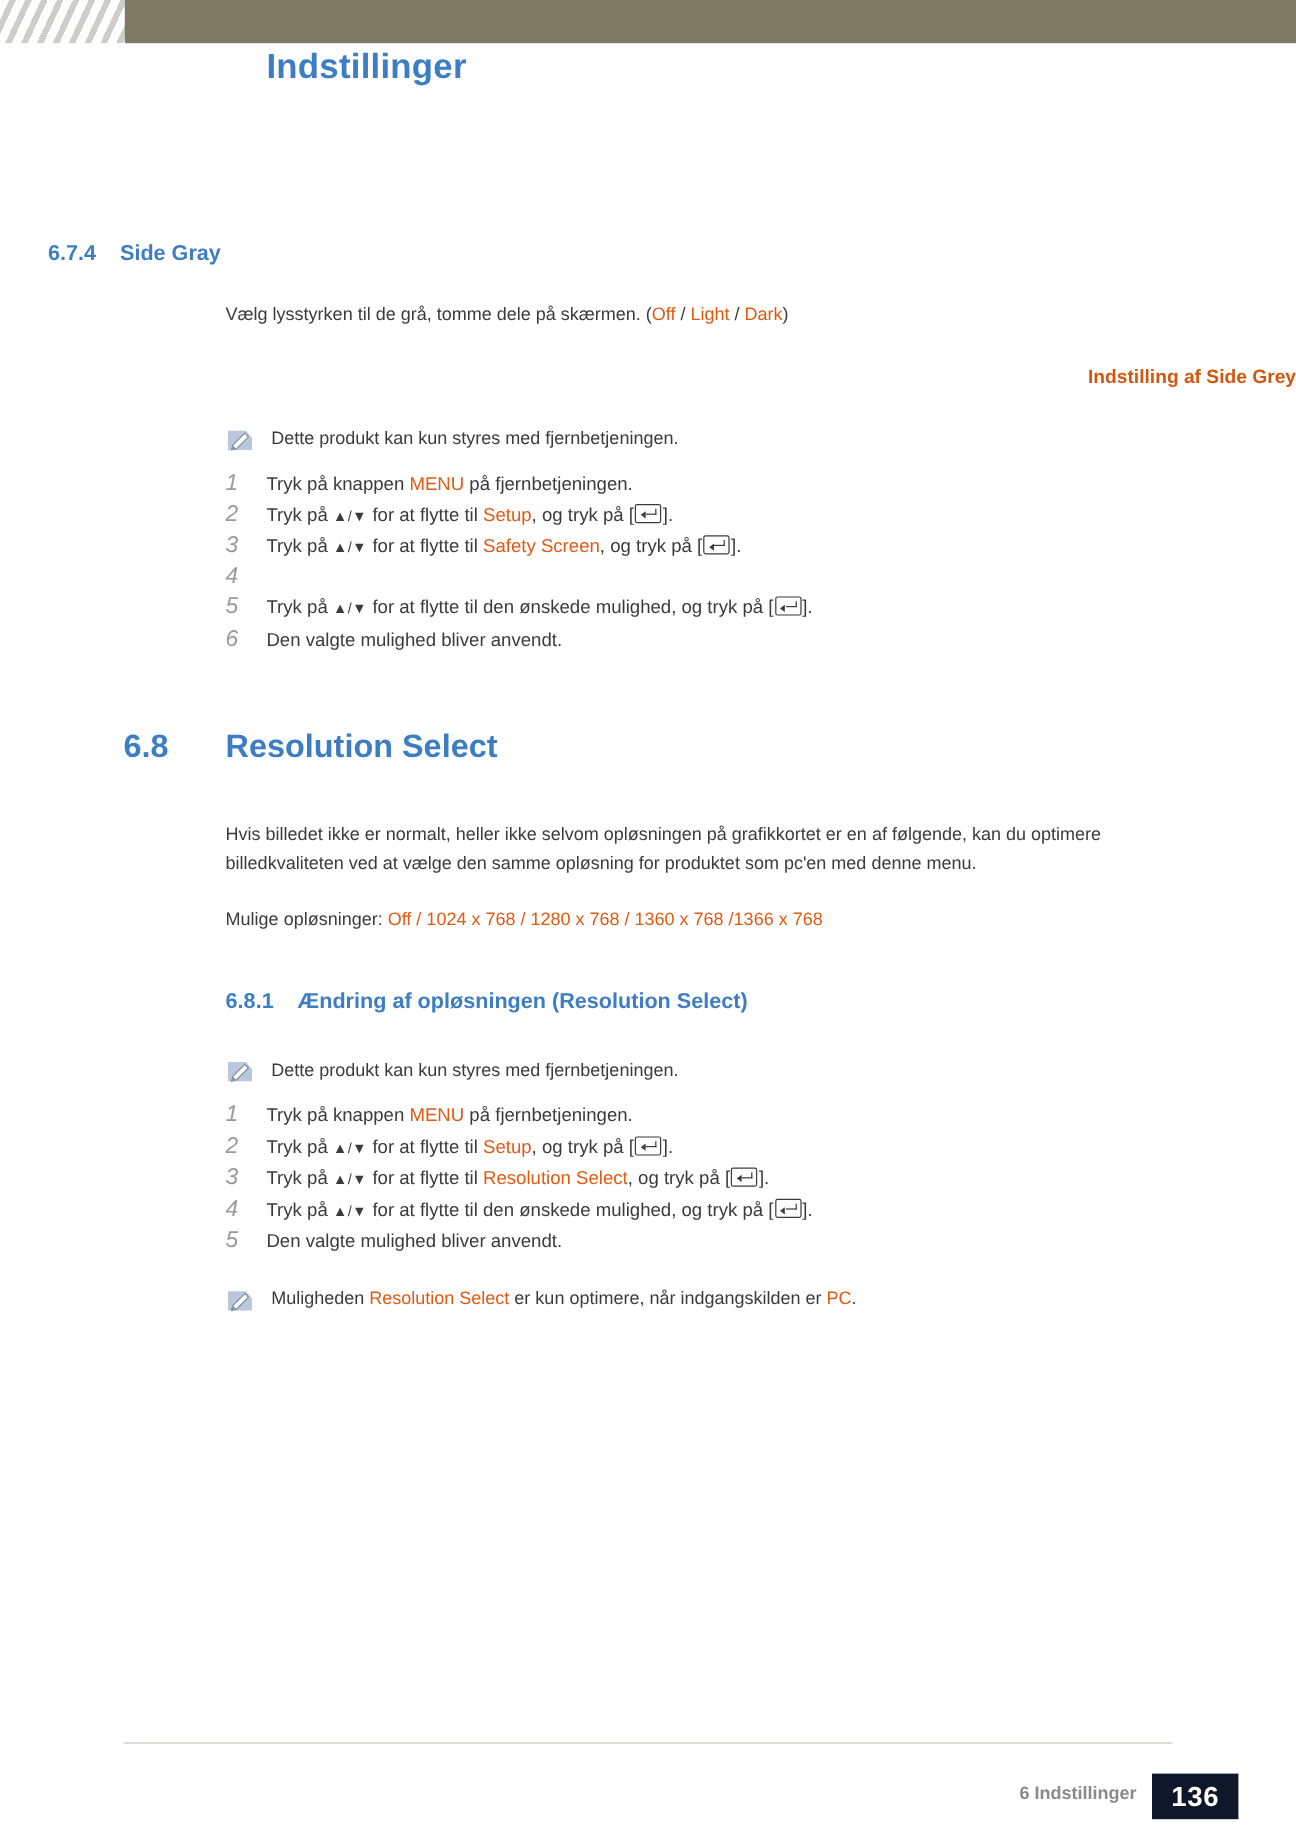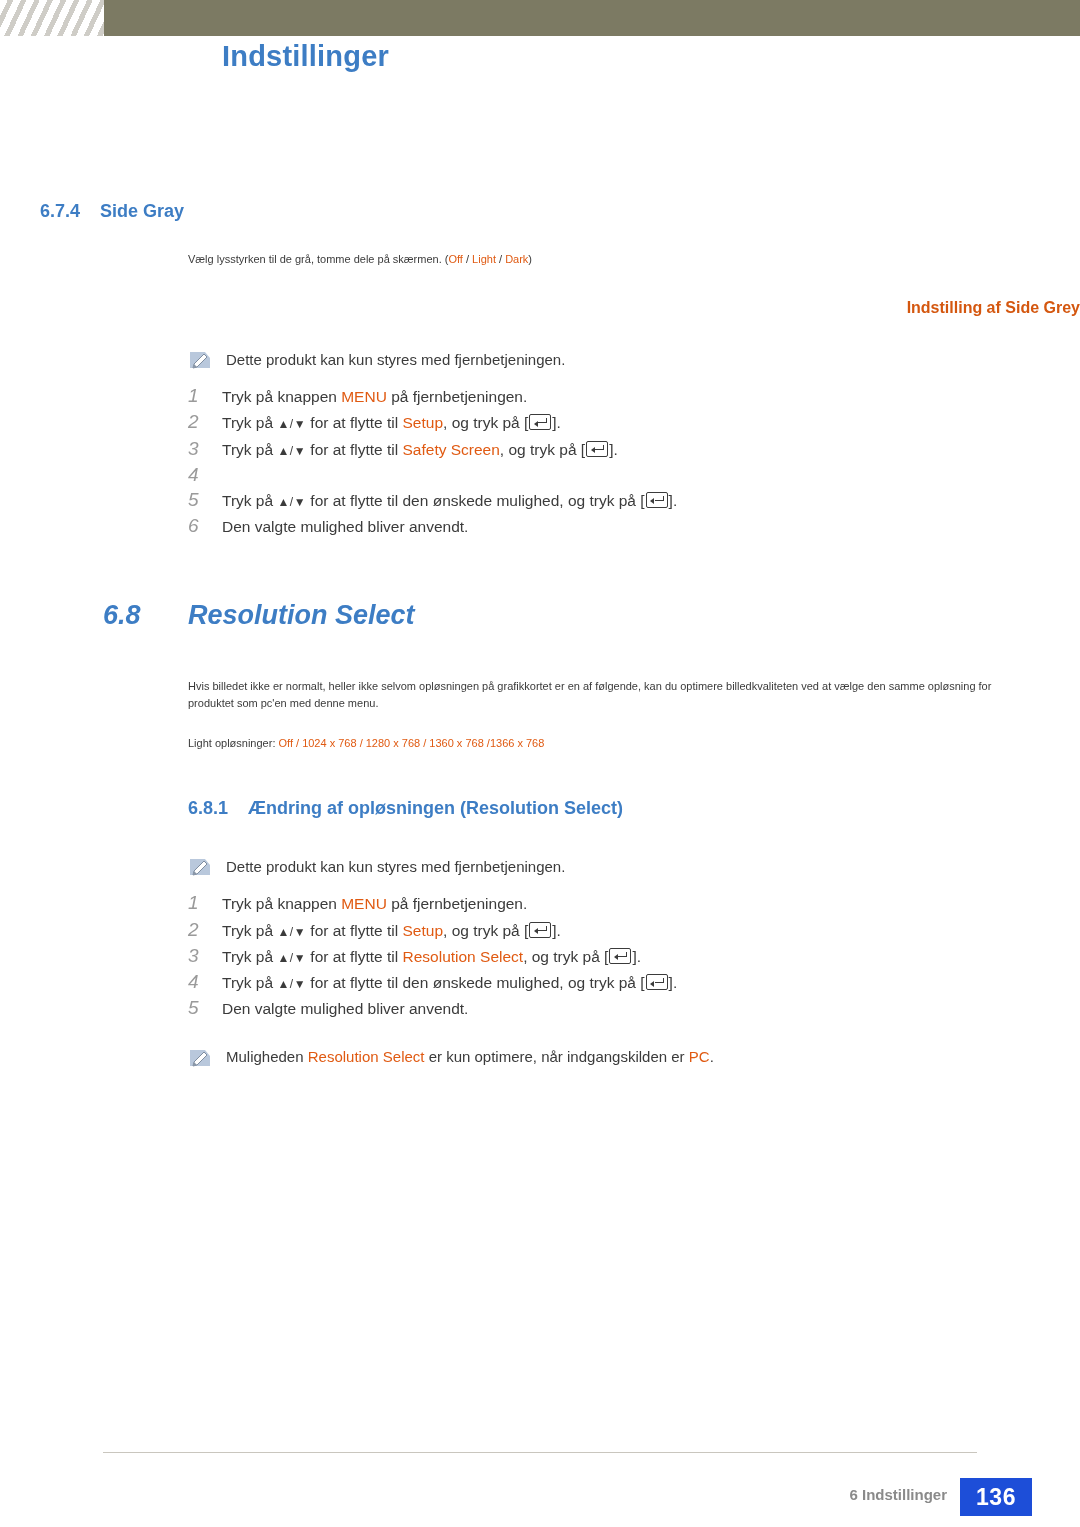--- a/index.html
+++ b/index.html
@@ -69,26 +69,25 @@
     line-height: 1.3;
   }
   .h3 .num { display: inline-block; width: 60px; }
 
   .h2 {
     font-size: 27px;
     font-weight: bold;
     color: #3d7dc4;
     margin: 0 0 0 103px;
     line-height: 1.3;
-    font-style: italic;
   }
   .h2 .num { display: inline-block; width: 85px; }
 
   .body-text {
-    font-size: 11px;
+    font-size: 15px;
     color: #3b3b3b;
     margin-left: 188px;
     margin-right: 80px;
     line-height: 1.62;
   }
 
   .subhead {
     font-size: 16px;
     font-weight: bold;
     color: #d4570f;
@@ -191,21 +190,21 @@
     font-size: 15px;
     font-weight: bold;
     color: #8a8a8a;
   }
   .footer-page {
     position: absolute;
     top: 1478px;
     right: 48px;
     width: 72px;
     height: 38px;
-    background: #1d4ed8;
+    background: #0f172a;
     color: #ffffff;
     font-size: 23px;
     font-weight: bold;
     display: flex;
     align-items: center;
     justify-content: center;
     letter-spacing: 0.5px;
   }
 </style>
 </head>
@@ -266,21 +265,21 @@
       </div>
     </div>
 
   <div class="h2" style="margin-bottom:44px;">
     <span class="num">6.8</span><span>Resolution Select</span>
   </div>
 
   <div class="body-text" style="margin-bottom:22px;">Hvis billedet ikke er normalt, heller ikke selvom opløsningen på grafikkortet er en af følgende, kan du optimere billedkvaliteten ved at vælge den samme opløsning for produktet som pc'en med denne menu.</div>
 
   <div class="body-text" style="margin-bottom:44px;">
-    <span>Light opløsninger: </span><span class="orange">Off / 1024 x 768 / 1280 x 768 / 1360 x 768 /1366 x 768</span>
+    <span>Mulige opløsninger: </span><span class="orange">Off / 1024 x 768 / 1280 x 768 / 1360 x 768 /1366 x 768</span>
   </div>
 
   <div class="h3" style="margin-bottom:34px;">
     <span class="num">6.8.1</span><span>Ændring af opløsningen (Resolution Select)</span>
   </div>
 
   <div class="note" style="margin-bottom:14px;">
     <span class="note-icon">
       <svg width="26" height="22" viewBox="0 0 26 22" xmlns="http://www.w3.org/2000/svg">
         <path d="M2 3 L17 3 L22 9 L22 19 L2 19 Z" fill="#b9c8dc"></path>

